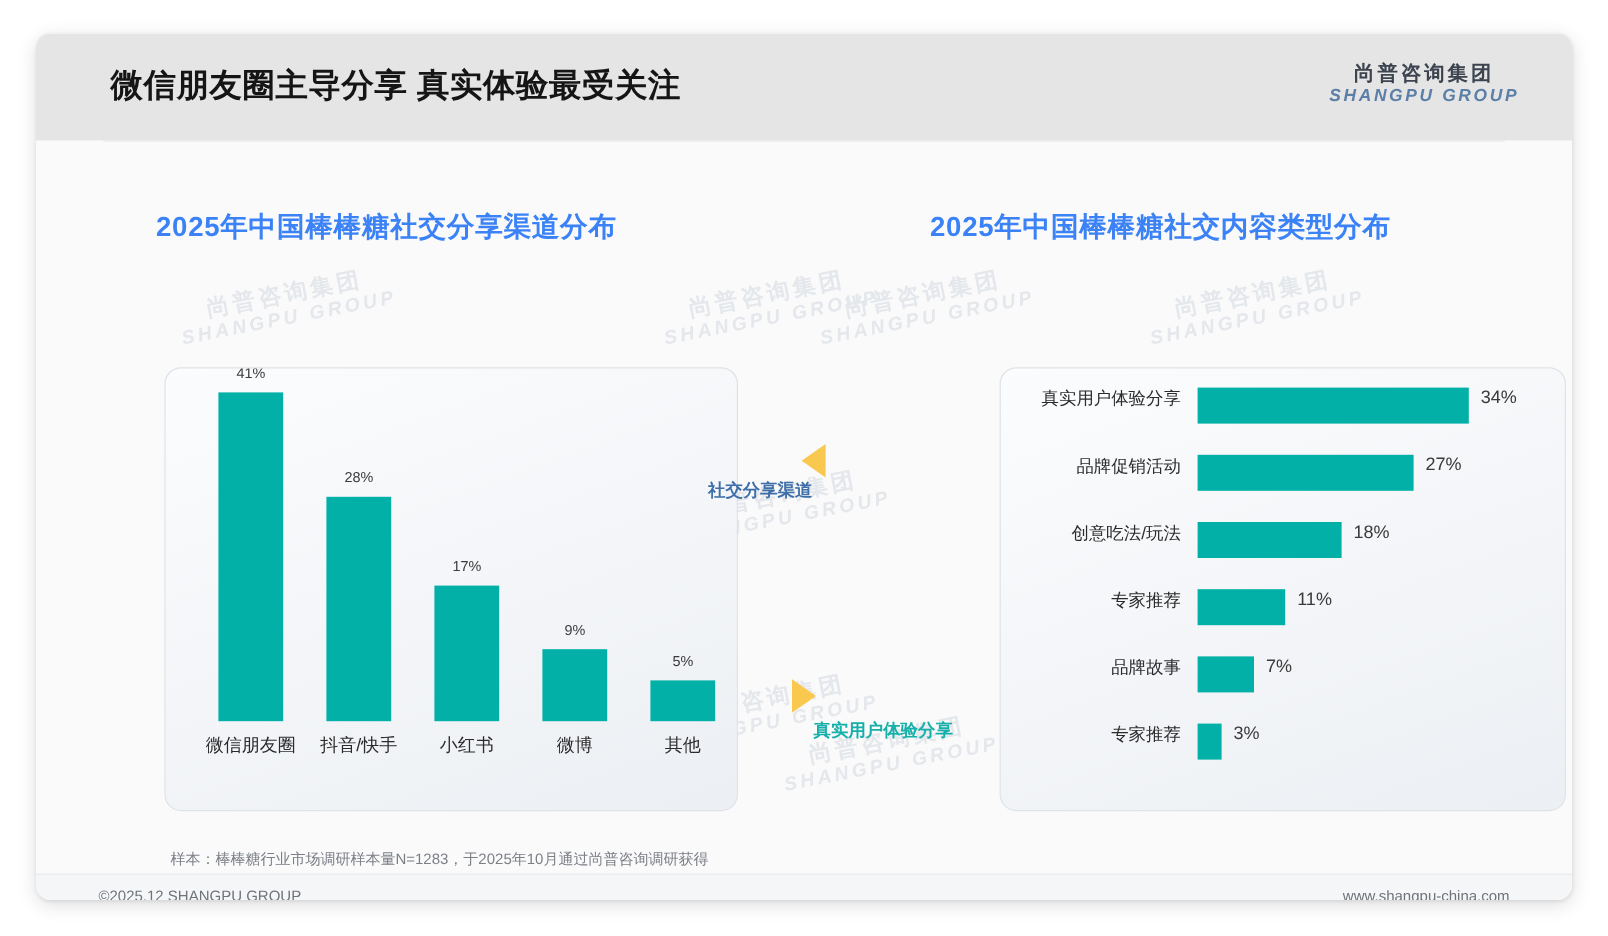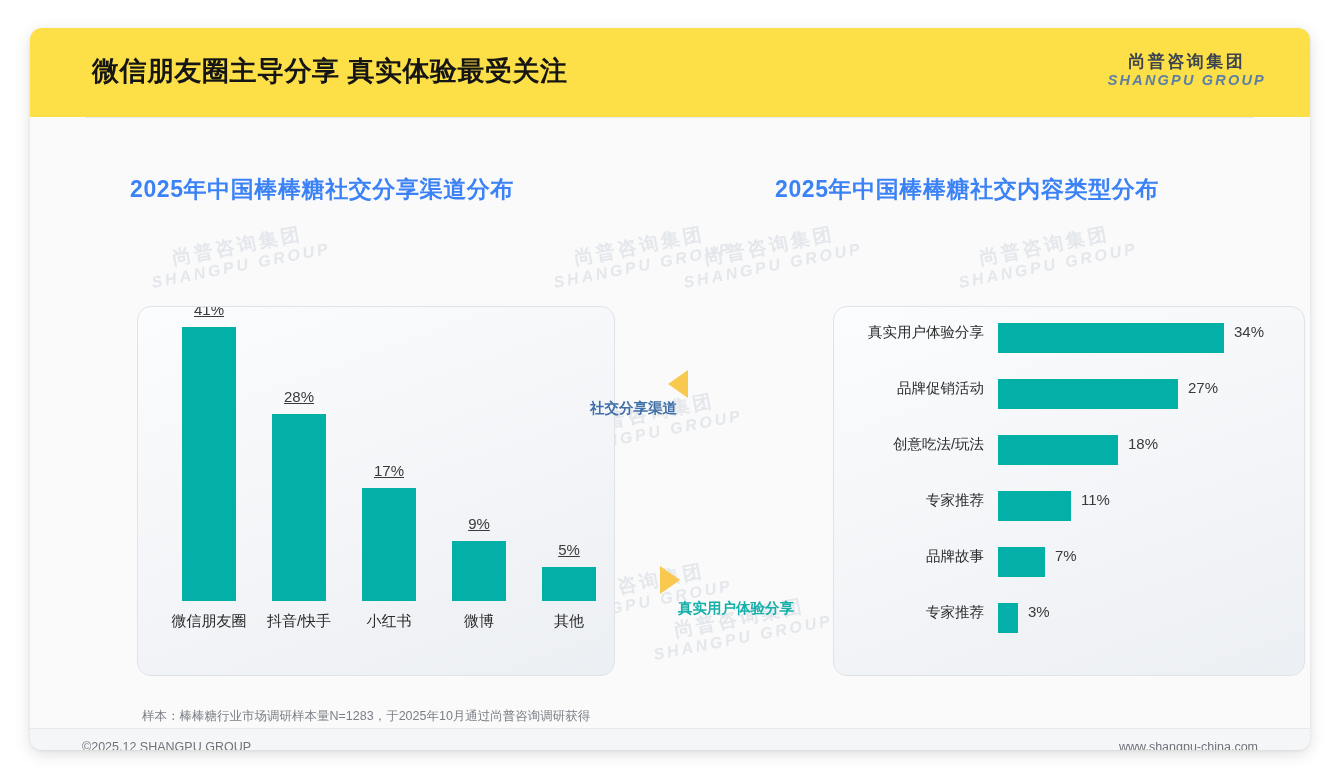--- a/index.html
+++ b/index.html
@@ -16,21 +16,21 @@
     background: #fafafa;
     border-radius: 12px;
     box-shadow: 0 4px 16px rgba(0,0,0,0.13), 0 1px 3px rgba(0,0,0,0.07);
     overflow: hidden;
   }
 
   
   .header {
     position: absolute; left: 0; top: 0;
     width: 100%; height: 89px;
-    background: #fde047;
+    background: #e5e5e5;
   }
   .header-title {
     position: absolute; left: 62px; top: 25px;
     font-size: 27px; font-weight: bold; color: #151515;
     letter-spacing: 0.5px;
     white-space: nowrap;
   }
   .logo {
     position: absolute; right: 44px; top: 23px;
     text-align: center;
@@ -94,23 +94,22 @@
 
   
   .vbars {
     position: absolute; left: 0; top: 0; right: 0; bottom: 0;
   }
   .vbar-group { position: absolute; bottom: 0; }
   .vbar-val {
     position: absolute; bottom: 100%; left: 50%;
     transform: translateX(-50%);
     margin-bottom: 9px;
-    font-size: 15px; color: #3a3a3a;
-    white-space: nowrap;
-    text-decoration: underline;
+    font-size: 12px; color: #3a3a3a;
+    white-space: nowrap;
   }
   .vbar-rect { width: 100%; background: #03b0a8; }
   .vbar-lab {
     position: absolute; top: 100%; left: 50%;
     transform: translateX(-50%);
     margin-top: 11px;
     font-size: 15px; color: #2b2b2b;
     white-space: nowrap;
   }
 

